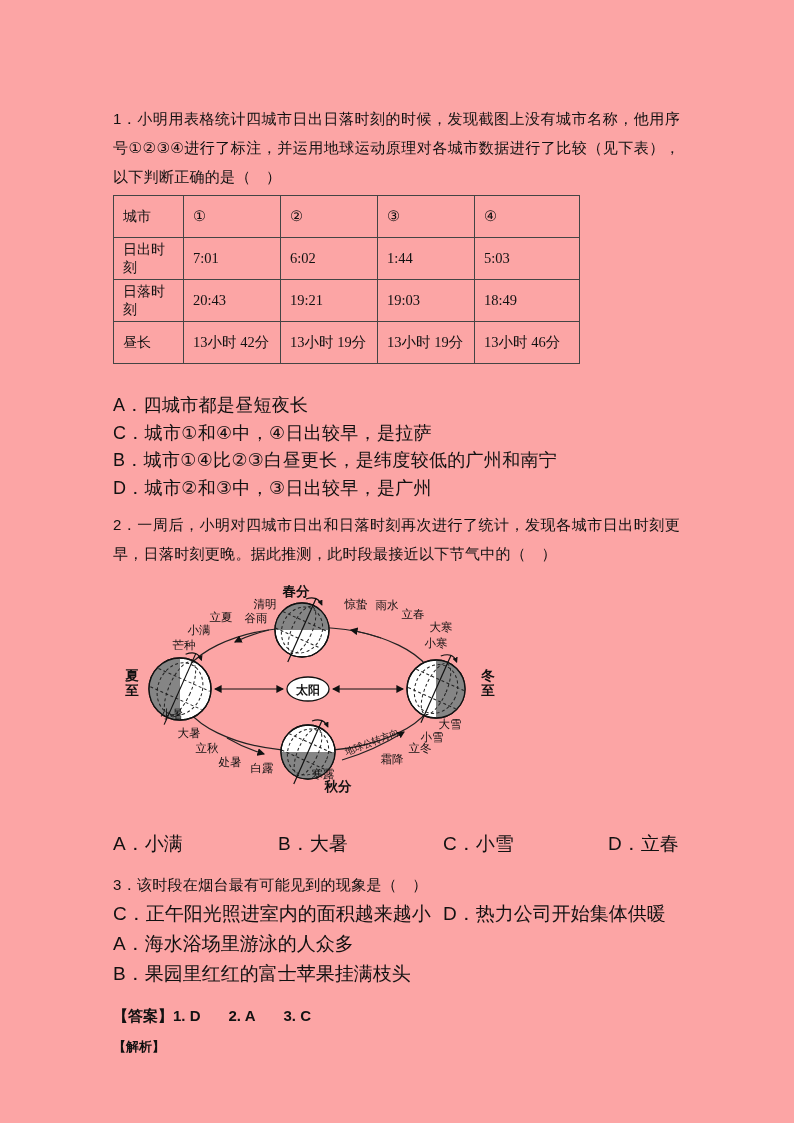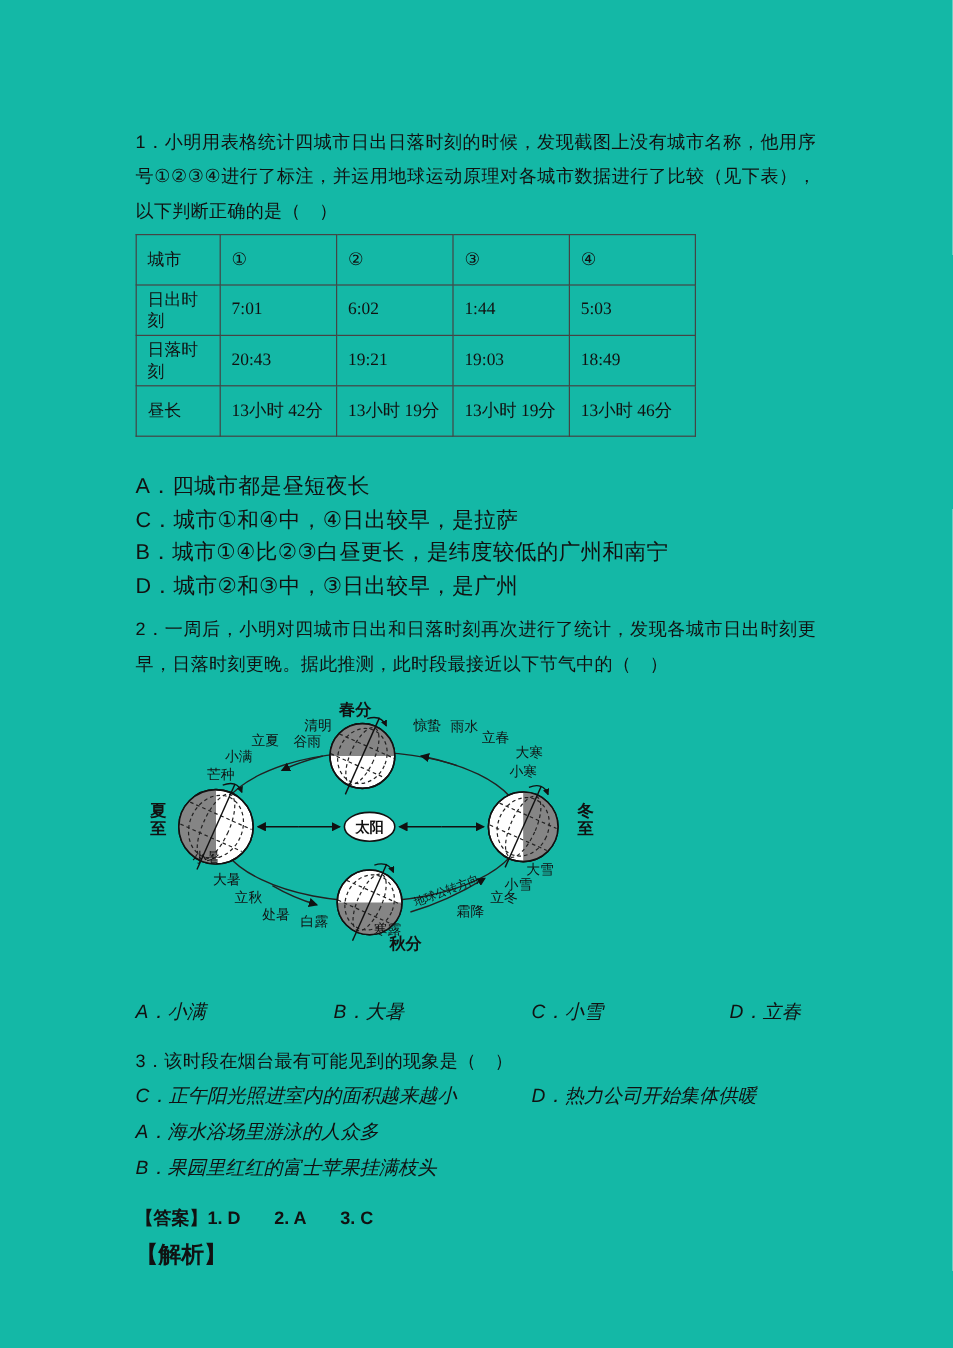--- a/index.html
+++ b/index.html
@@ -5,21 +5,21 @@
   * { margin:0; padding:0; box-sizing:border-box; }
   html,body { background:#fff; }
   body {
     width:794px; height:1123px;
     font-family:"Liberation Sans","DejaVu Sans",sans-serif;
     color:#111;
   }
   .page {
     width:794px; height:1123px;
     padding:104px 114px 0 113px;
-    overflow:hidden; background:#14b8a6;
+    overflow:hidden; background:#fca5a5;
   }
   .qtext {
     font-size:15px; line-height:29px; text-align:justify;
     letter-spacing:.3px;
   }
   table.qtable { border-collapse:collapse; margin-top:4px;padding-left:20px; }
   table.qtable td {
     border:1px solid #444; height:42px; padding:0 9px;
     font-size:14px; vertical-align:middle;
   }
@@ -27,30 +27,30 @@
   table.qtable td.c  { width:97px; font-family:"Liberation Serif","DejaVu Serif",serif; font-size:14.5px; }
   table.qtable td.c4 { width:105px; }
   .q1-opts { margin-top:28px; }
   .opt { font-size:18px; line-height:27.5px; letter-spacing:.3px; }
   .q2-text { margin-top:8px; }
   svg.diagram { display:block; margin-top:16px; margin-left:2px; }
   .term { font-size:11.5px; fill:#111; text-anchor:middle; font-weight:500; }
   .term.major { font-size:13.5px; font-weight:700; }
   .orbit-dir { font-size:9.5px; }
   .sun-label { font-size:12px; font-weight:700; fill:#111; text-anchor:middle; }
-  .optrow { margin-top:14px; font-size:16px; line-height:28px;font-style:italic; }
+  .optrow { margin-top:14px; font-size:19px; line-height:28px; }
   .optrow-4 .opt-cell { display:inline-block; width:165px; }
   .optrow-4 .opt-cell:last-child { width:auto; }
   .q3-text { margin-top:12px; }
   .optrow-2 { margin-top:0; }
   .optrow-2 .opt-cell { display:inline-block; width:330px; line-height:30px; }
   .optrow-2 .opt-cell:last-child { width:auto; }
   .answer { margin-top:12px; font-size:15px; line-height:29px; font-weight:700; }
   .answer .ans-item { margin-right:28px;margin-top:16px; }
-  .analysis { margin-top:2px; font-size:19px; line-height:29px; font-weight:700; }
+  .analysis { margin-top:2px; font-size:13px; line-height:29px; font-weight:700; }
 </style>
 </head>
 <body>
 
 <div class="page">
 
   <div class="qtext">1．小明用表格统计四城市日出日落时刻的时候，发现截图上没有城市名称，他用序号①②③④进行了标注，并运用地球运动原理对各城市数据进行了比较（见下表），以下判断正确的是（　）</div>
 
   <table class="qtable">
     <tbody>

